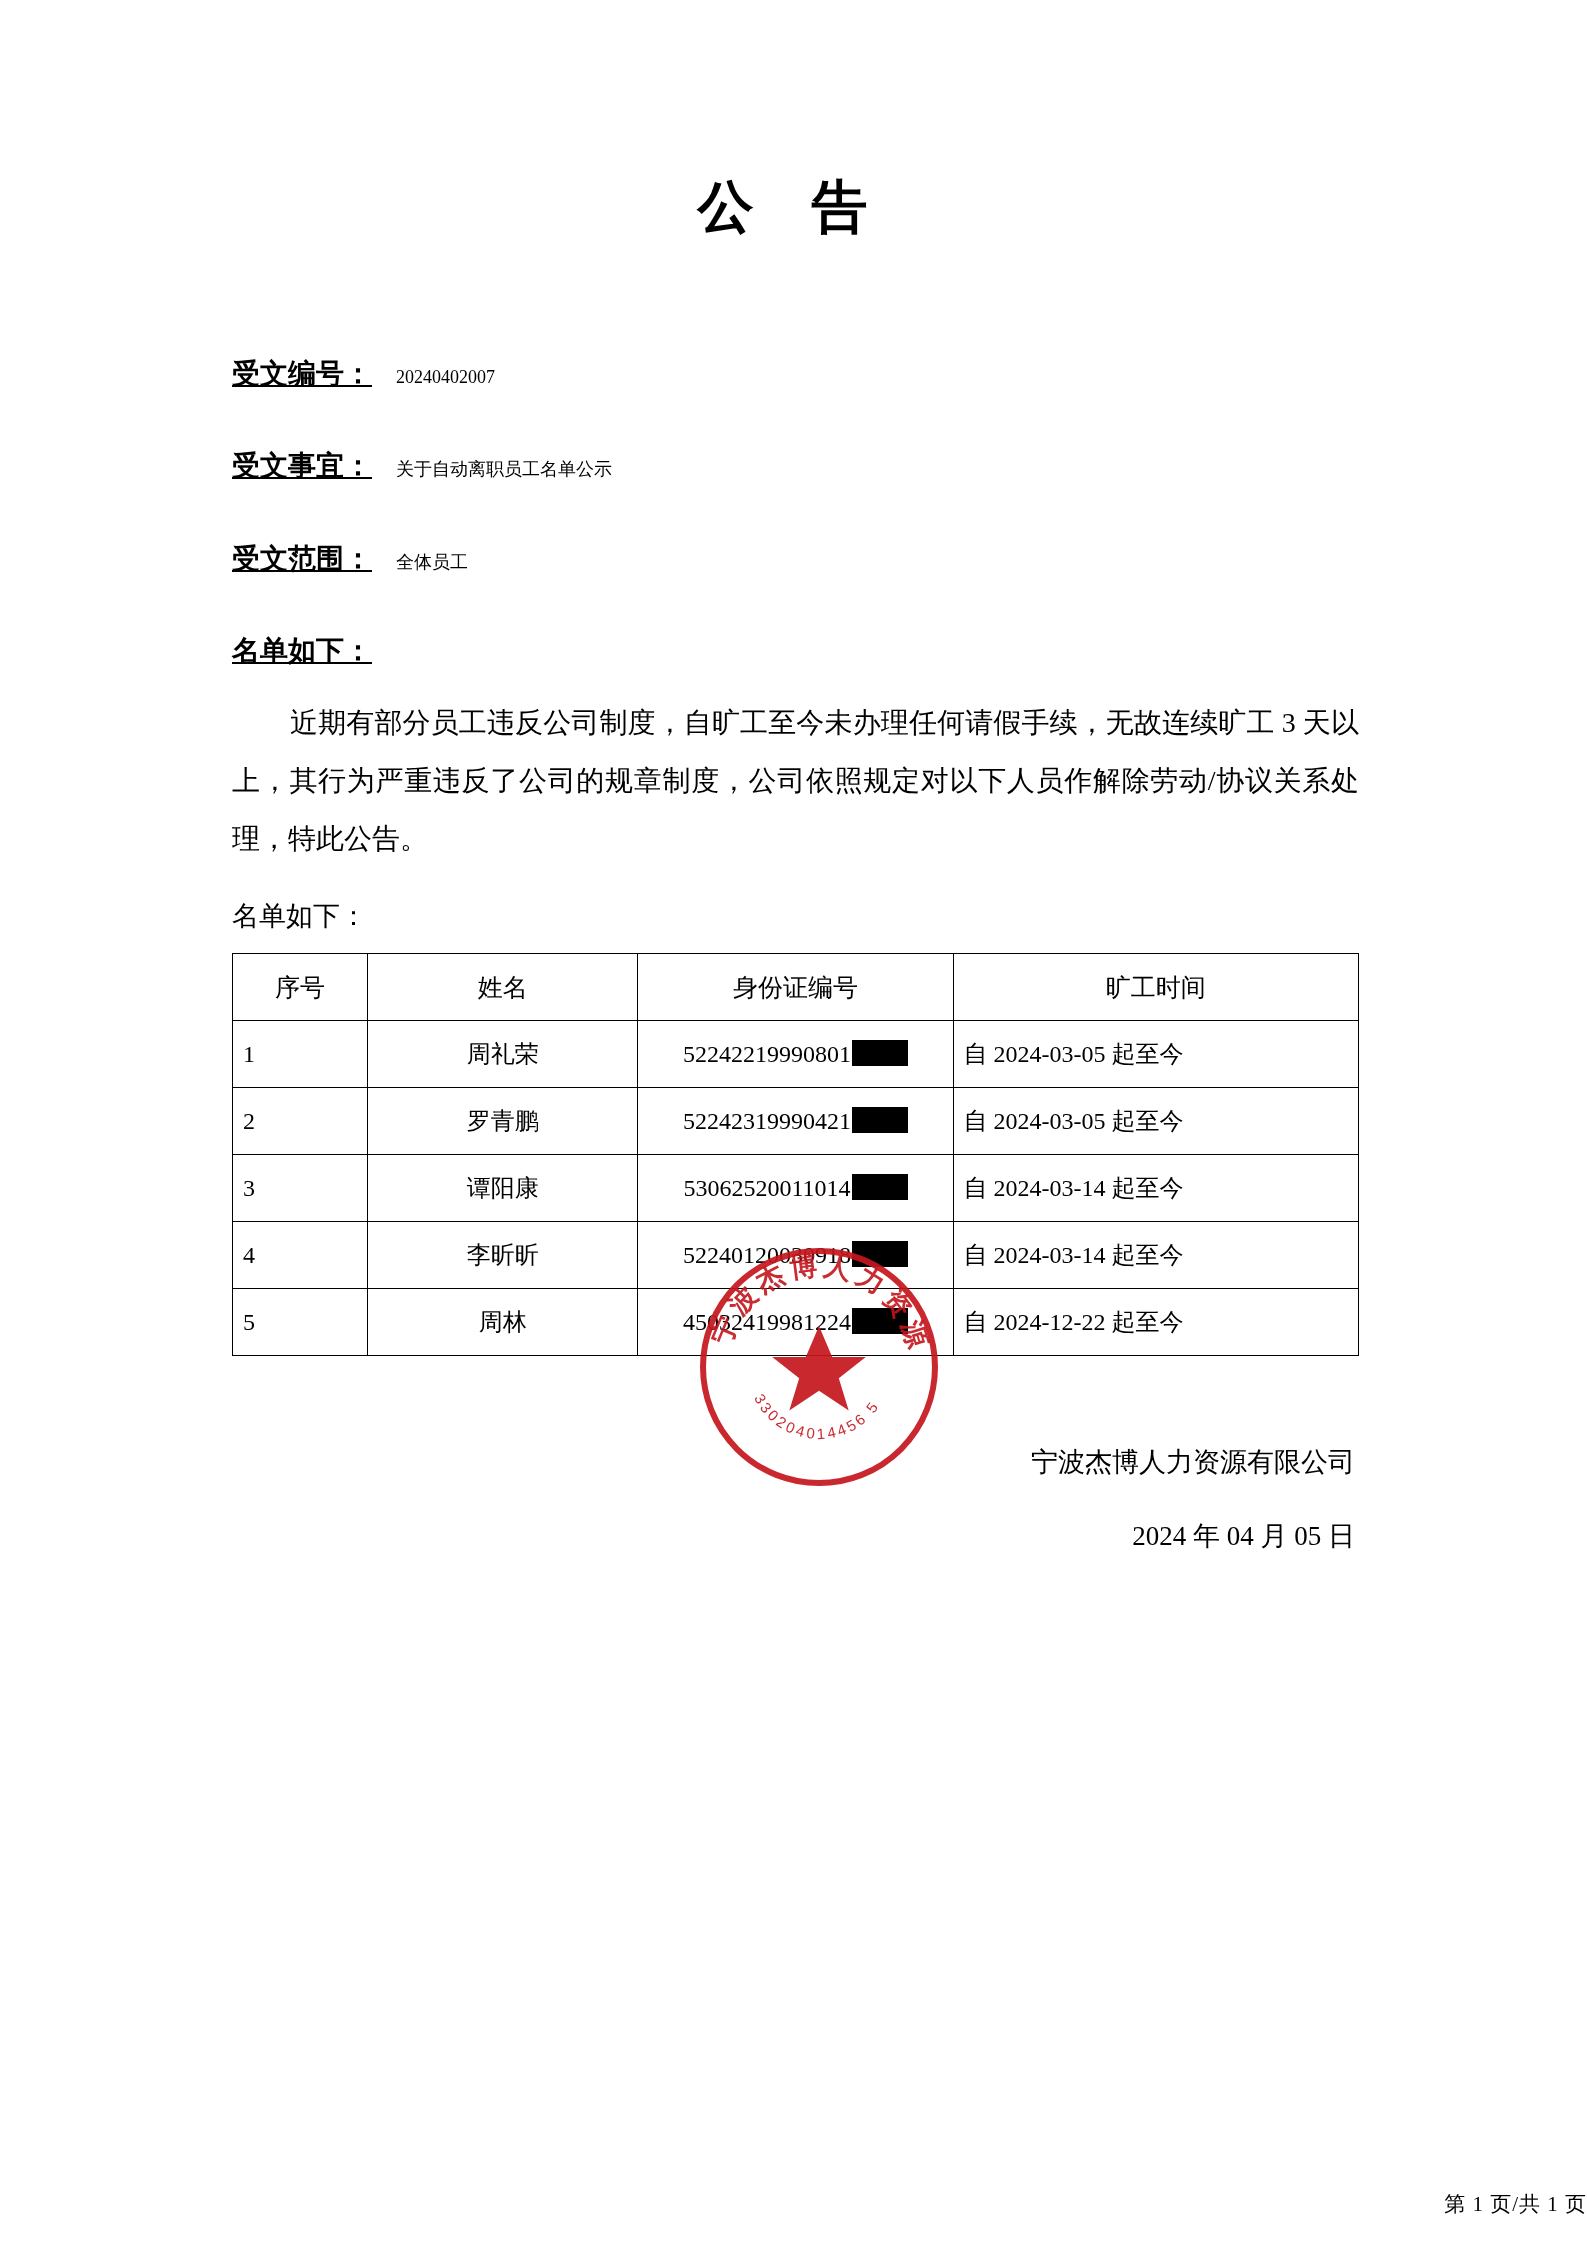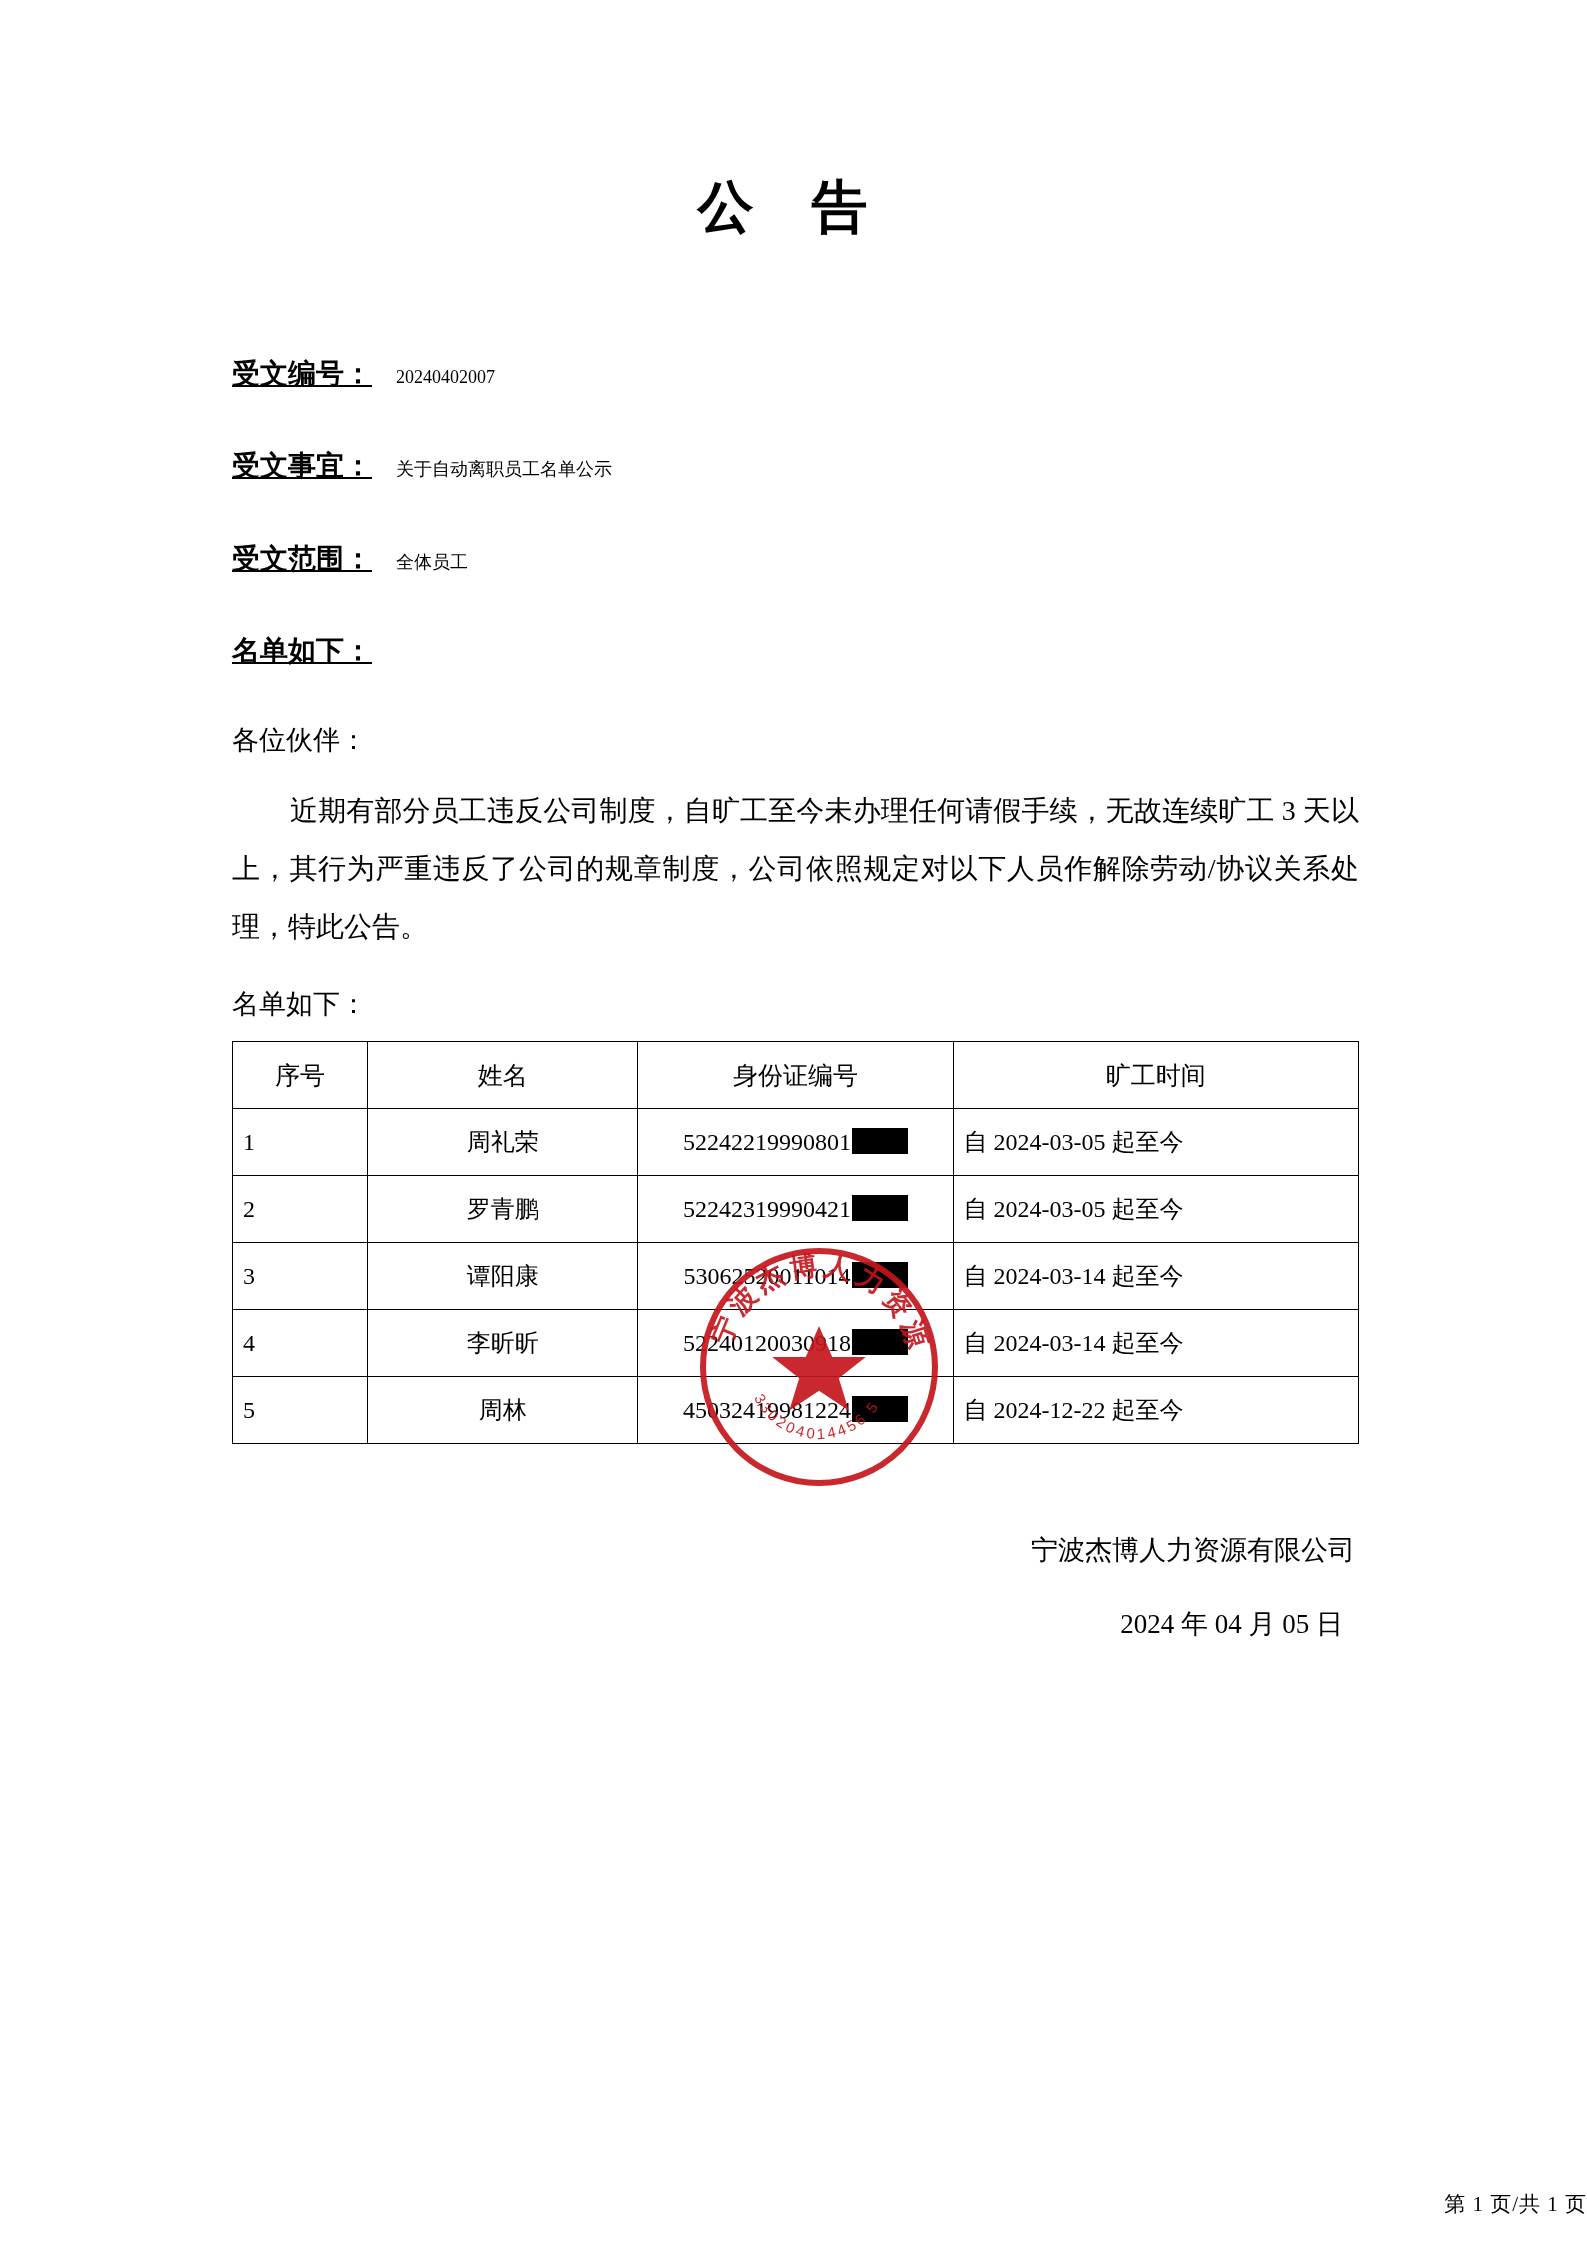--- a/index.html
+++ b/index.html
@@ -109,21 +109,21 @@
   }
   .sign-company {
     position: absolute;
     right: 4px;
     top: 0;
     font-size: 27px;
     white-space: nowrap;
   }
   .sign-date {
     position: absolute;
-    right: 16px;
+    right: 4px;
     top: 74px;
     font-size: 27px;
     white-space: nowrap;
   }
   
   .seal {
     position: absolute;
     left: 697px;
     top: 1075px;
     width: 244px;
@@ -159,21 +159,20 @@
     </div>
 
     <div class="meta-line">
       <span class="lbl">受文范围：</span><span class="val">全体员工</span>
     </div>
 
     <div class="meta-line">
       <span class="lbl">名单如下：</span><span class="val"></span>
     </div>
 
-    <div class="salutation">各位伙伴：</div>
 
     <div class="para">近期有部分员工违反公司制度，自旷工至今未办理任何请假手续，无故连续旷工 3 天以上，其行为严重违反了公司的规章制度，公司依照规定对以下人员作解除劳动/协议关系处理，特此公告。</div>
 
     <div class="list-label">名单如下：</div>
 
     <table class="roster">
       <colgroup>
         <col class="c-idx">
           <col class="c-name">
           <col class="c-id">

